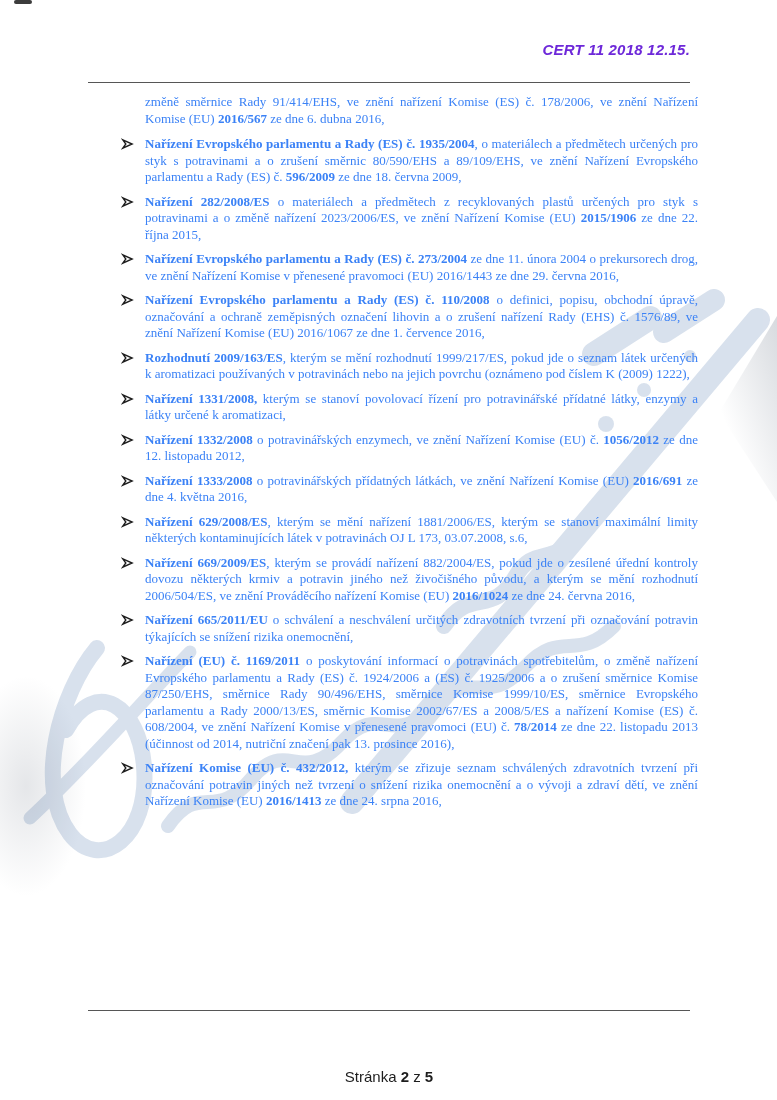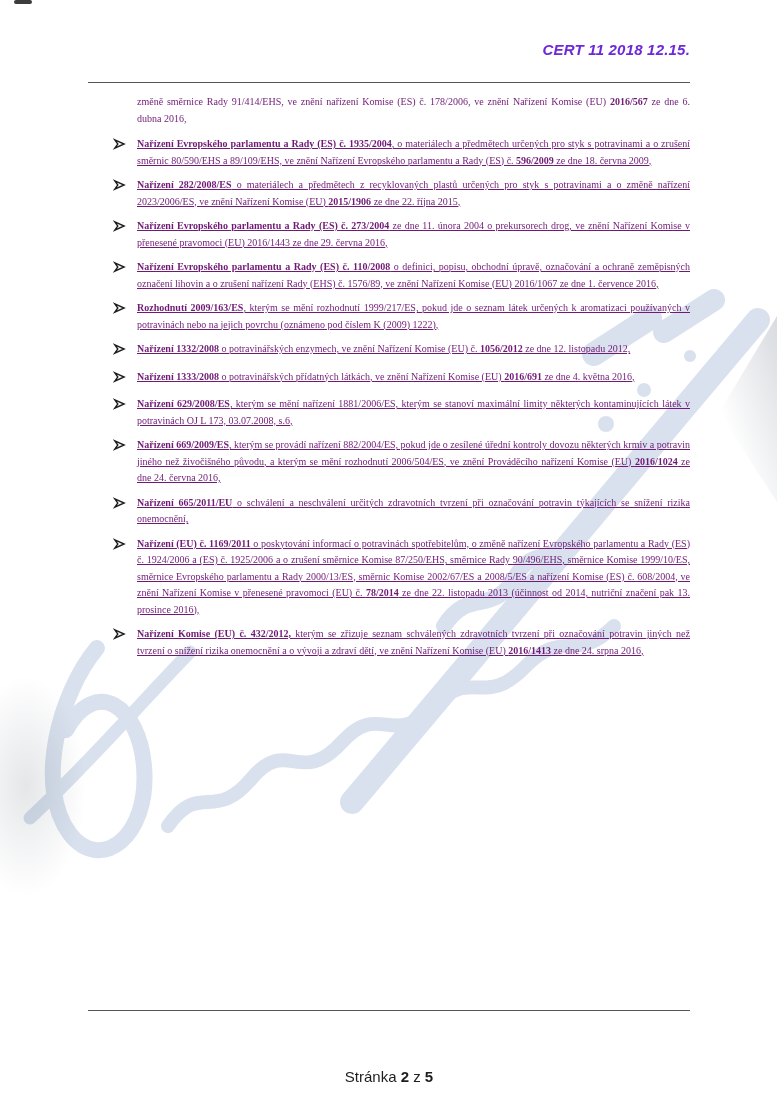--- a/index.html
+++ b/index.html
@@ -20,31 +20,31 @@
     letter-spacing:.2px;
     z-index:4;
   }
   .header-rule{
     position:absolute;top:82px;left:88px;width:602px;height:0;
     border-top:1.6px solid #565656;z-index:4;
   }
 
   
   .content{
-    position:absolute;top:94px;left:88px;width:602px;
-    font-size:10px;line-height:16.5px;color:#701a75;
+    position:absolute;top:94px;left:96px;width:602px;
+    font-size:13px;line-height:16.5px;color:#3b82f6;
     text-align:justify;z-index:3;
   }
   .intro{margin:0 0 9px 49px;}
   .item{display:flex;margin:0 0 8px 0;}
   .bullet{
     flex:0 0 24px;margin-left:25px;padding-top:2px;
     box-sizing:border-box;
   }
-  .item-text{flex:1;margin:0;text-decoration:underline;}
+  .item-text{flex:1;margin:0;}
   .bold{font-weight:bold;}
 
   
   .footer-rule{
     position:absolute;top:1010px;left:88px;width:602px;height:0;
     border-top:1.6px solid #565656;z-index:4;
   }
   .page-footer{
     position:absolute;top:1068px;left:88px;width:602px;
     text-align:center;
@@ -130,20 +130,26 @@
         <div class="item">
           <span class="bullet"><svg width="13" height="12" viewBox="0 0 14 12">
               <path d="M2 1.5 L12 6 L2 10.5 L5.2 6 Z" fill="#ffffff" stroke="#1c1c1c" stroke-width="1.5" stroke-linejoin="miter"></path>
             </svg></span>
           <p class="item-text"><span class="bold">Rozhodnutí 2009/163/ES</span><span>, kterým se mění rozhodnutí 1999/217/ES, pokud jde o seznam látek určených k aromatizaci používaných v potravinách nebo na jejich povrchu (oznámeno pod číslem K (2009) 1222),</span></p>
         </div>
         <div class="item">
           <span class="bullet"><svg width="13" height="12" viewBox="0 0 14 12">
               <path d="M2 1.5 L12 6 L2 10.5 L5.2 6 Z" fill="#ffffff" stroke="#1c1c1c" stroke-width="1.5" stroke-linejoin="miter"></path>
             </svg></span>
+          <p class="item-text"><span class="bold">Nařízení 1331/2008,</span><span> kterým se stanoví povolovací řízení pro potravinářské přídatné látky, enzymy a látky určené k aromatizaci,</span></p>
+        </div>
+        <div class="item">
+          <span class="bullet"><svg width="13" height="12" viewBox="0 0 14 12">
+              <path d="M2 1.5 L12 6 L2 10.5 L5.2 6 Z" fill="#ffffff" stroke="#1c1c1c" stroke-width="1.5" stroke-linejoin="miter"></path>
+            </svg></span>
           <p class="item-text"><span class="bold">Nařízení 1332/2008</span><span> o potravinářských enzymech, ve znění Nařízení Komise (EU) č. </span><span class="bold">1056/2012</span><span> ze dne 12. listopadu 2012,</span></p>
         </div>
         <div class="item">
           <span class="bullet"><svg width="13" height="12" viewBox="0 0 14 12">
               <path d="M2 1.5 L12 6 L2 10.5 L5.2 6 Z" fill="#ffffff" stroke="#1c1c1c" stroke-width="1.5" stroke-linejoin="miter"></path>
             </svg></span>
           <p class="item-text"><span class="bold">Nařízení 1333/2008</span><span> o potravinářských přídatných látkách, ve znění Nařízení Komise (EU) </span><span class="bold">2016/691</span><span> ze dne 4. května 2016,</span></p>
         </div>
         <div class="item">
           <span class="bullet"><svg width="13" height="12" viewBox="0 0 14 12">

